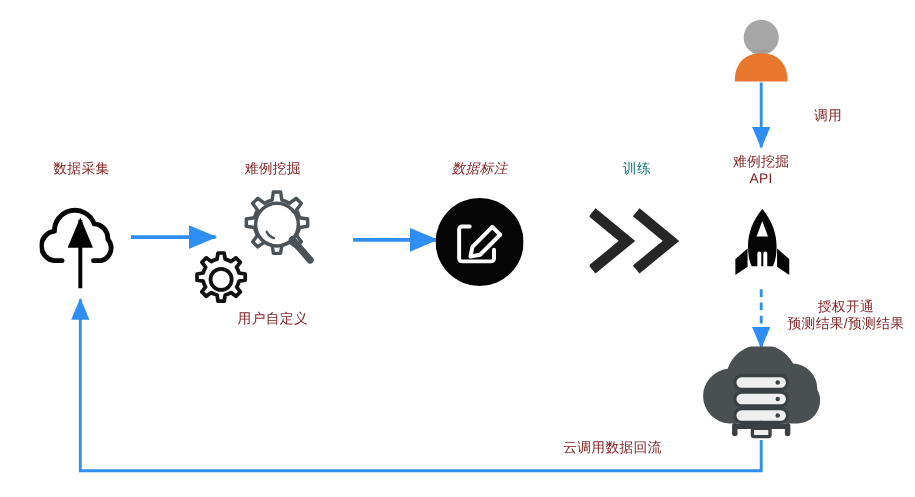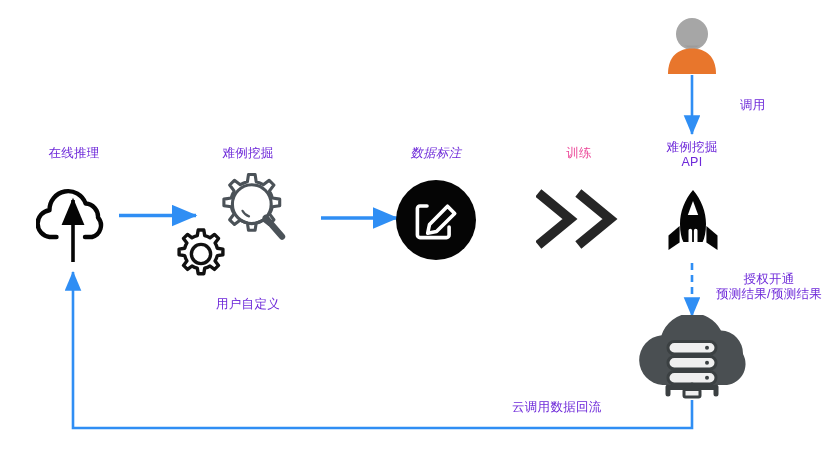--- a/index.html
+++ b/index.html
@@ -13,27 +13,27 @@
   #canvas {
     position: relative;
     width: 832px;
     height: 452px;
     background: #ffffff;
     overflow: hidden;
   }
   .lbl {
     position: absolute;
     font-size: 12.5px;
-    color: #6d28d9;
+    color: #7f1d1d;
     white-space: pre;
     line-height: 15px;
     letter-spacing: .3px;
   }
   .lbl.center { text-align: center; }
-  .lbl.blue { color: #ec4899; }
+  .lbl.blue { color: #0f766e; }
   .node { position: absolute; }
   .svg-layer {
     position: absolute;
     left: 0; top: 0;
     width: 832px;
     height: 452px;
     pointer-events: none;
   }
 </style>
 </head>
@@ -153,25 +153,25 @@
   </div>
 
   <div class="node" style="left:665px; top:15px; width:54px; height:60px;">
     <svg viewBox="0 0 54 60" width="54" height="60">
       <circle cx="27" cy="19" r="16" fill="#a6a6a6"></circle>
       <path d="M3,59 C3,41.5 13,33.5 27,33.5 C41,33.5 51,41.5 51,59 Z" fill="#e8762c"></path>
       <path d="M19,30.5 a12,9 0 0 0 16,0" fill="#9a9a9a" opacity="0.85"></path>
     </svg>
   </div>
 
-  <div class="lbl center" style="left:26px; top:146px; width:96px;">在线推理</div>
+  <div class="lbl center" style="left:26px; top:146px; width:96px;">数据采集</div>
 
   <div class="lbl center" style="left:200px; top:146px; width:96px;">难例挖掘</div>
 
-  <div class="lbl center" style="left:200px; top:297px; width:96px;text-align:center;">用户自定义</div>
+  <div class="lbl center" style="left:200px; top:283px; width:96px;text-align:center;">用户自定义</div>
 
   <div class="lbl center" style="left:388px; top:146px; width:96px;font-style:italic;">数据标注</div>
 
   <div class="lbl center blue" style="left:531px; top:146px; width:96px;">训练</div>
 
   <div class="lbl center" style="left:644px; top:140px; width:96px;">难例挖掘
 API</div>
 
   <div class="lbl" style="left:740px; top:98px;">调用</div>
 

